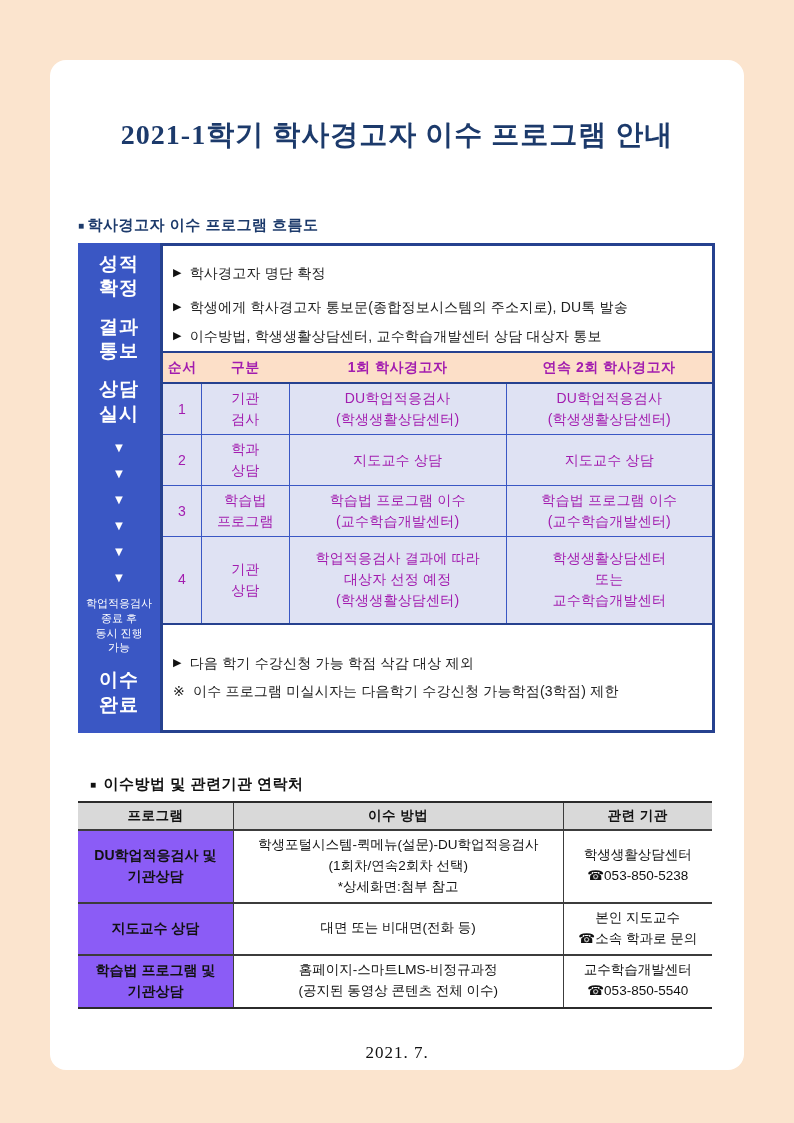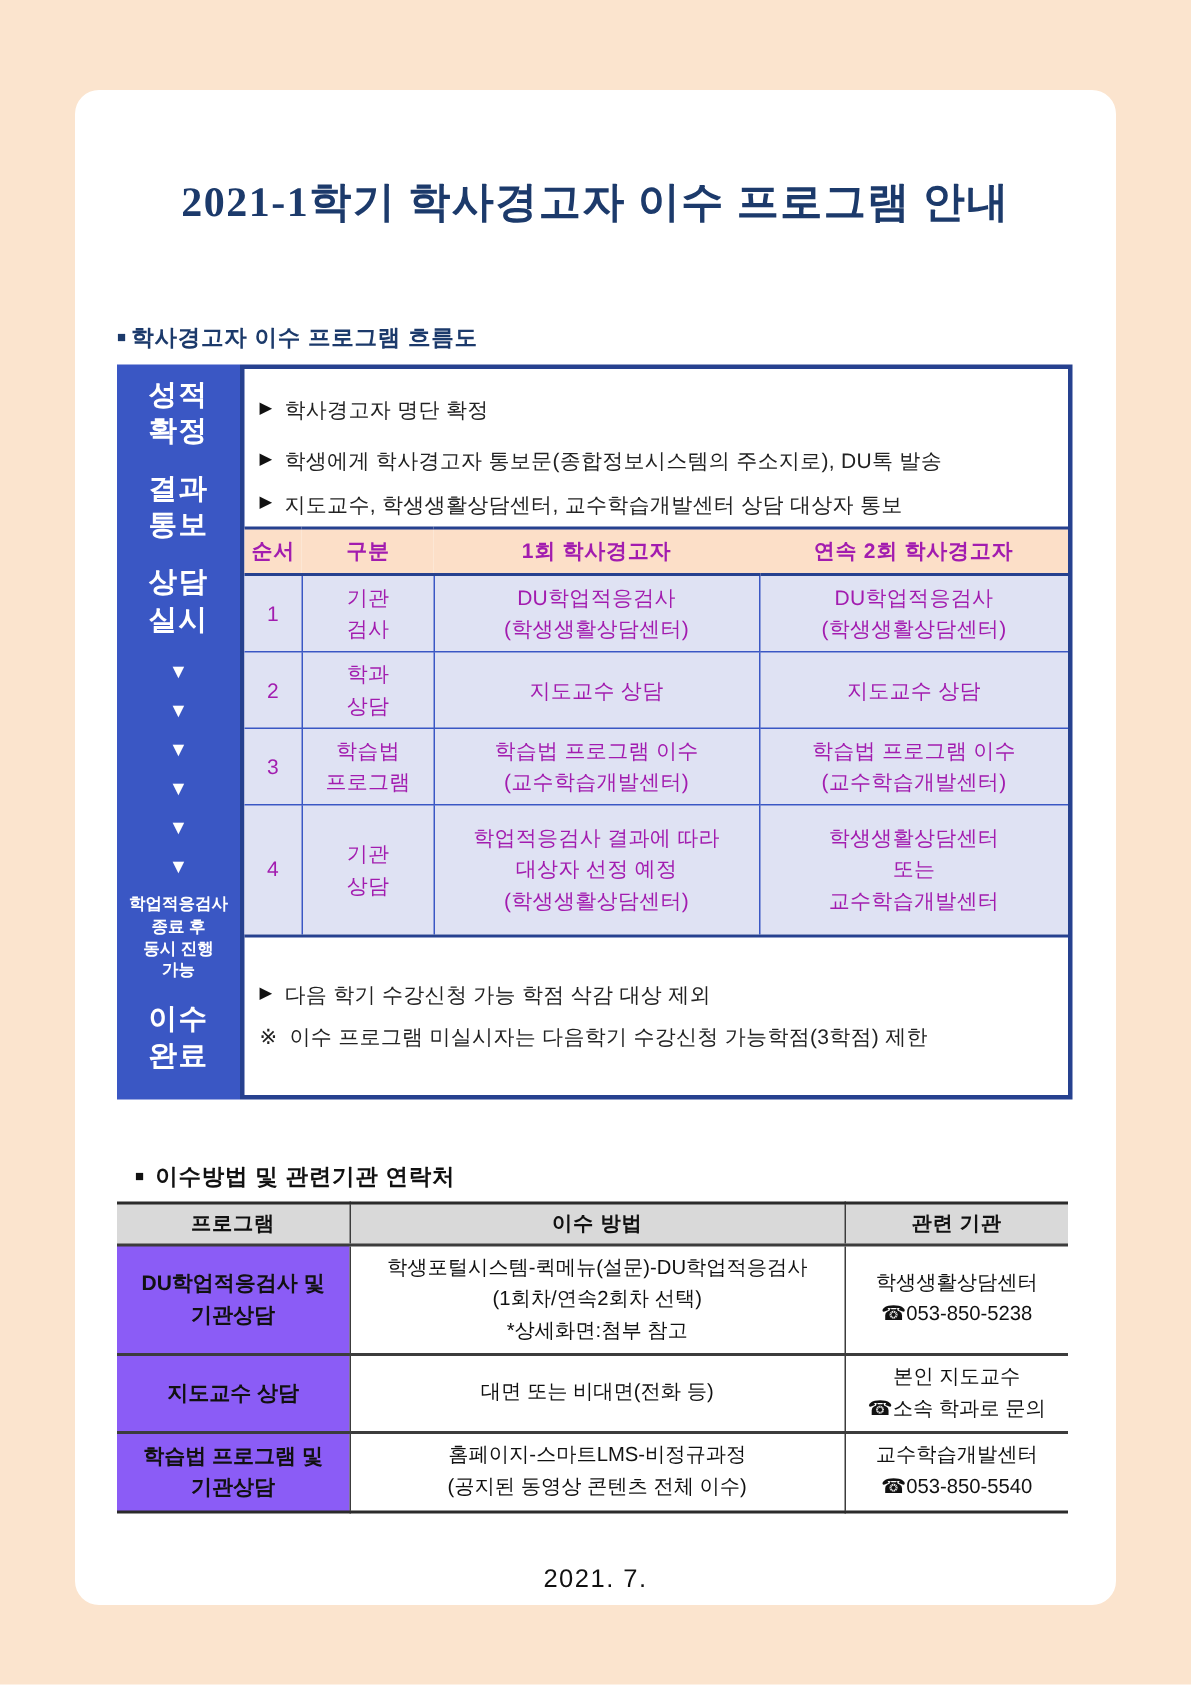--- a/index.html
+++ b/index.html
@@ -49,21 +49,21 @@
   .stage{font-size:19px;line-height:1.28;white-space:pre-line;letter-spacing:1px;}
   .stage1{margin-top:9px;text-align:right;}
   .stage2{margin-top:14px;}
   .stage3{margin-top:14px;}
   .stage4{margin-top:13px;text-align:right;}
   .v-arrow{font-size:13px;line-height:1;margin-top:13px;}
   .v-arrow:first-of-type{margin-top:15px;}
   .side-note{
     margin-top:12px;font-size:11px;line-height:1.35;
     white-space:pre-line;letter-spacing:0;
-    font-weight:bold;
+    font-weight:normal;
   }
   .flow-content{
     flex:1;
     border:3px solid #26418f;
     display:flex;flex-direction:column;
     background:#fff;
     box-sizing:border-box;
   }
   .bullet-line{
     display:flex;align-items:flex-start;gap:8px;
@@ -132,21 +132,21 @@
     white-space:pre-line;line-height:1.55;
     padding:4px 3px;
   }
   table.contact th:first-child, table.contact td:first-child{border-left:none;}
   table.contact th:last-child, table.contact td:last-child{border-right:none;}
   td.program{background:#8b5cf6;font-weight:bold;font-size:14px;}
   .ch1{height:62px;} .ch2{height:36px;} .ch3{height:48px;margin-left:32px;}
   
   .doc-date{
     margin-top:34px;text-align:center;
-    font-family:Liberation Sans, sans-serif;
+    font-family:Liberation Serif, serif;
     font-size:17px;letter-spacing:1px;color:#111;
   }
 </style>
 </head>
 <body>
 
 <div class="card">
 
   <div class="doc-title">2021-1학기 학사경고자 이수 프로그램 안내</div>
 
@@ -187,21 +187,21 @@
         </div>
       </div>
 
       <div class="blk2">
         <div class="bullet-line">
           <span class="tri">▶</span>
           <span>학생에게 학사경고자 통보문(종합정보시스템의 주소지로), DU톡 발송</span>
         </div>
         <div class="bullet-line">
           <span class="tri">▶</span>
-          <span>지도교수, 학생생활상담센터, 교수학습개발센터 상담 대상자 통보</span>
+          <span>이수방법, 학생생활상담센터, 교수학습개발센터 상담 대상자 통보</span>
         </div>
       </div>
 
       <table class="schedule">
         <colgroup>
             <col style="width:7%">
             <col style="width:16%">
             <col style="width:39.5%">
             <col style="width:37.5%">
           </colgroup>

